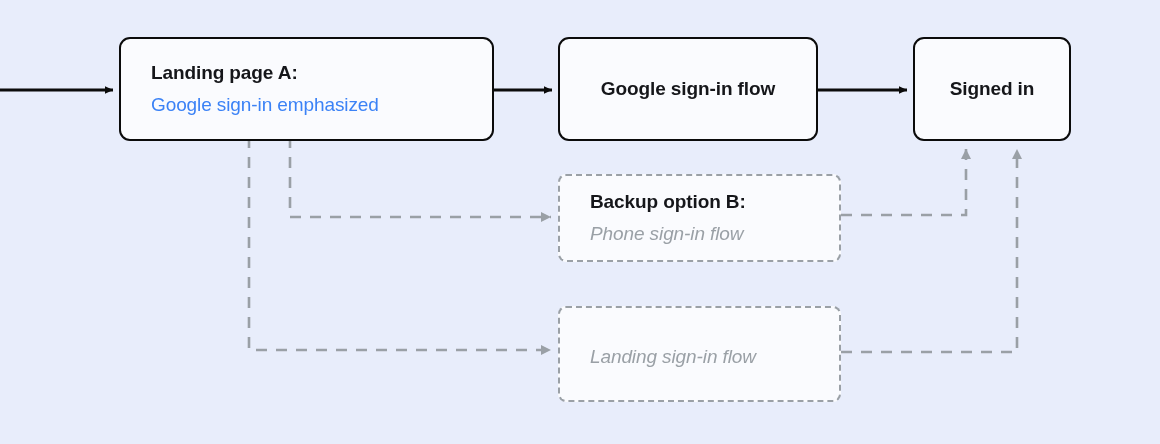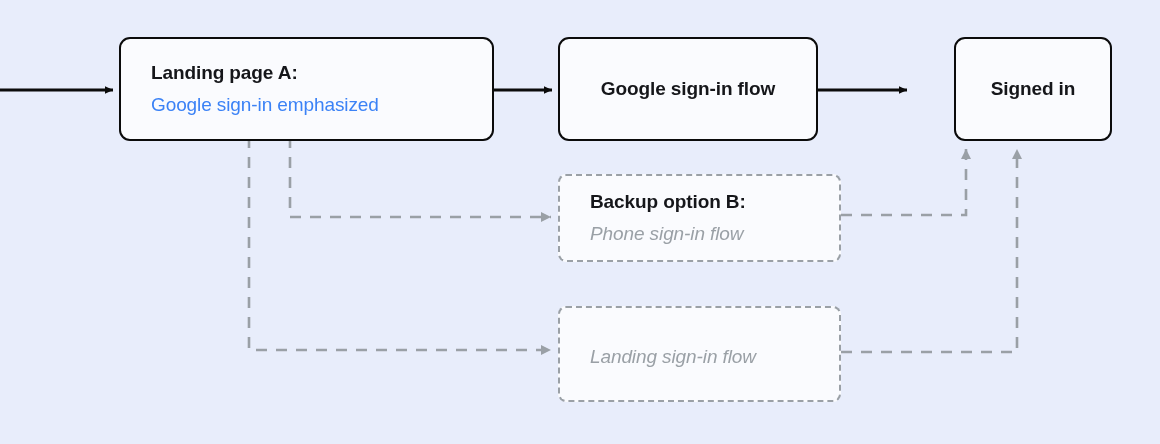--- a/index.html
+++ b/index.html
@@ -108,21 +108,21 @@
 
   <div class="node-box node-solid node-pad" style="left:119px; top:37px; width:375px; height:104px;">
     <div class="line-title">Landing page A:</div>
     <div class="line-sub sub-blue">Google sign-in emphasized</div>
   </div>
 
   <div class="node-box node-solid node-center" style="left:558px; top:37px; width:260px; height:104px;">
     <div class="single-label">Google sign-in flow</div>
   </div>
 
-  <div class="node-box node-solid node-center" style="left:913px; top:37px; width:158px; height:104px;margin-left:41px;">
+  <div class="node-box node-solid node-center" style="left:913px; top:37px; width:158px; height:104px;">
     <div class="single-label">Signed in</div>
   </div>
 
   <div class="node-box node-dashed node-pad" style="left:558px; top:174px; width:283px; height:88px;">
     <div class="line-title">Backup option B:</div>
     <div class="line-sub sub-gray">Phone sign-in flow</div>
   </div>
 
   <div class="node-box node-dashed node-pad" style="left:558px; top:306px; width:283px; height:96px;">
     <div class="line-sub sub-gray">Landing sign-in flow</div>

